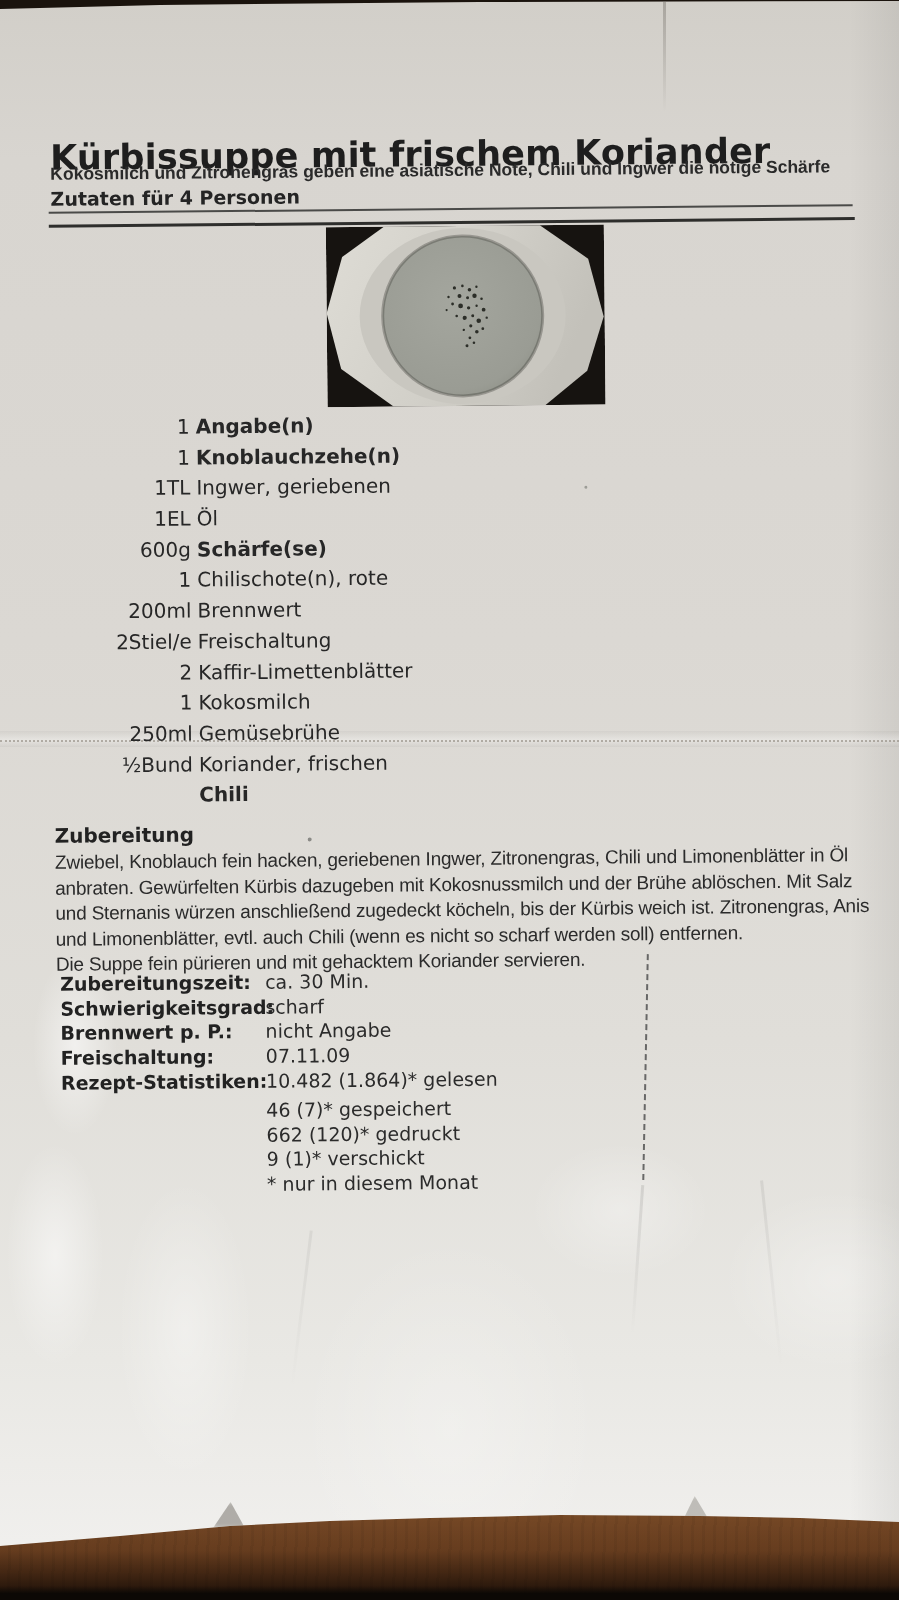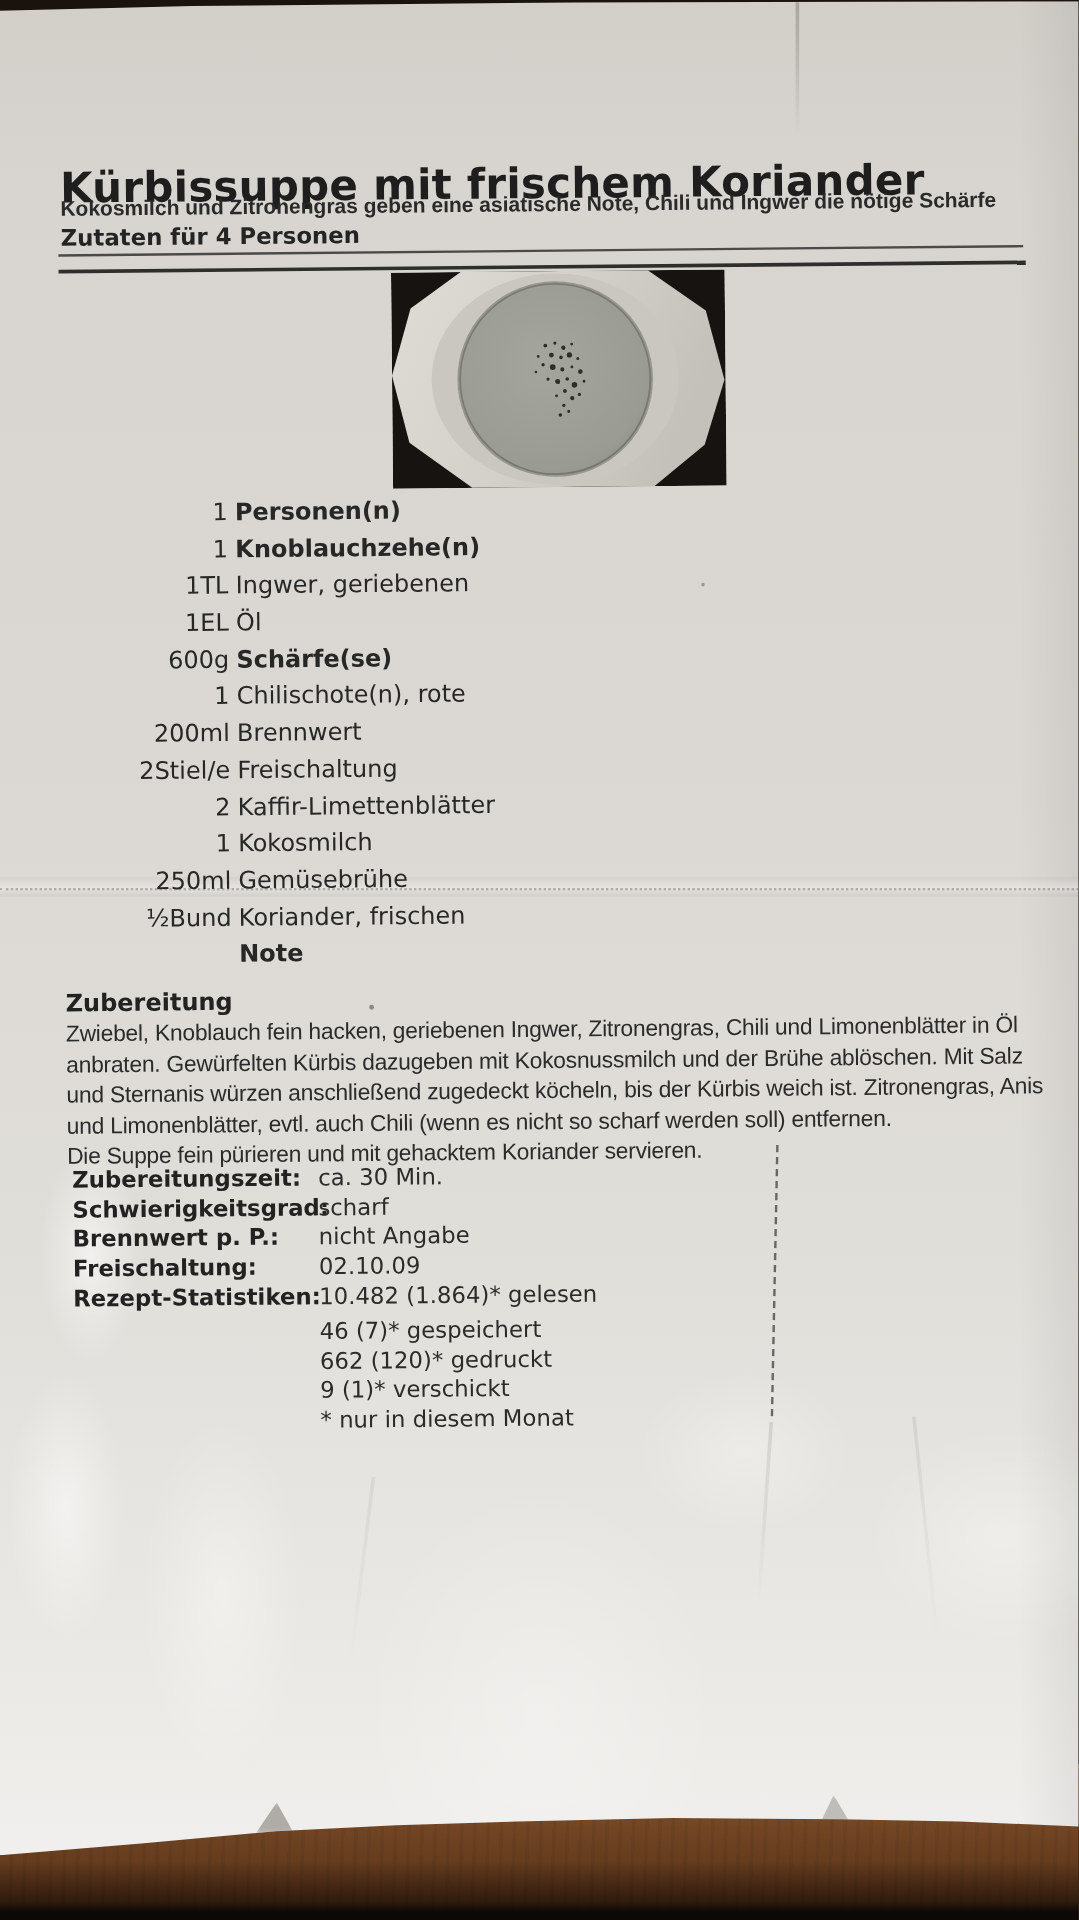--- a/index.html
+++ b/index.html
@@ -162,21 +162,21 @@
           <circle cx="147" cy="117" r="1.3"></circle>
             <circle cx="122" cy="71" r="1.2"></circle>
           <circle cx="140" cy="120" r="1.5"></circle>
         </g>
       </svg>
     </div>
 
     <div class="abs ingredients">
   <div class="ing-row bold">
     <span class="ing-qty">1</span>
-    <span class="ing-name">Personen(n)</span>
+    <span class="ing-name">Angabe(n)</span>
   </div>
 
   <div class="ing-row bold">
     <span class="ing-qty">1</span>
     <span class="ing-name">Knoblauchzehe(n)</span>
   </div>
 
   <div class="ing-row">
     <span class="ing-qty">1TL</span>
     <span class="ing-name">Ingwer, geriebenen</span>
@@ -222,21 +222,21 @@
     <span class="ing-name">Gemüsebrühe</span>
   </div>
 
   <div class="ing-row">
     <span class="ing-qty">½Bund</span>
     <span class="ing-name">Koriander, frischen</span>
   </div>
 
   <div class="ing-row bold">
     <span class="ing-qty"></span>
-    <span class="ing-name">Note</span>
+    <span class="ing-name">Chili</span>
   </div>
 </div>
 
     <div class="abs prep-heading">Zubereitung</div>
     <div class="abs prep">
   <div class="bold">Zwiebel, Knoblauch fein hacken, geriebenen Ingwer, Zitronengras, Chili und Limonenblätter in Öl</div>
 
   <div class="bold">anbraten. Gewürfelten Kürbis dazugeben mit Kokosnussmilch und der Brühe ablöschen. Mit Salz</div>
 
   <div class="bold">und Sternanis würzen anschließend zugedeckt köcheln, bis der Kürbis weich ist. Zitronengras, Anis</div>
@@ -257,21 +257,21 @@
     <span class="meta-value">scharf</span>
   </div>
 
   <div class="meta-row">
     <span class="meta-label">Brennwert p. P.:</span>
     <span class="meta-value">nicht Angabe</span>
   </div>
 
   <div class="meta-row">
     <span class="meta-label">Freischaltung:</span>
-    <span class="meta-value">02.10.09</span>
+    <span class="meta-value">07.11.09</span>
   </div>
 
   <div class="meta-row">
     <span class="meta-label">Rezept-Statistiken:</span>
     <span class="meta-value">10.482 (1.864)* gelesen</span>
   </div>
 </div>
     <div class="abs stats-extra">
   <div class="bold">46 (7)* gespeichert</div>
 

